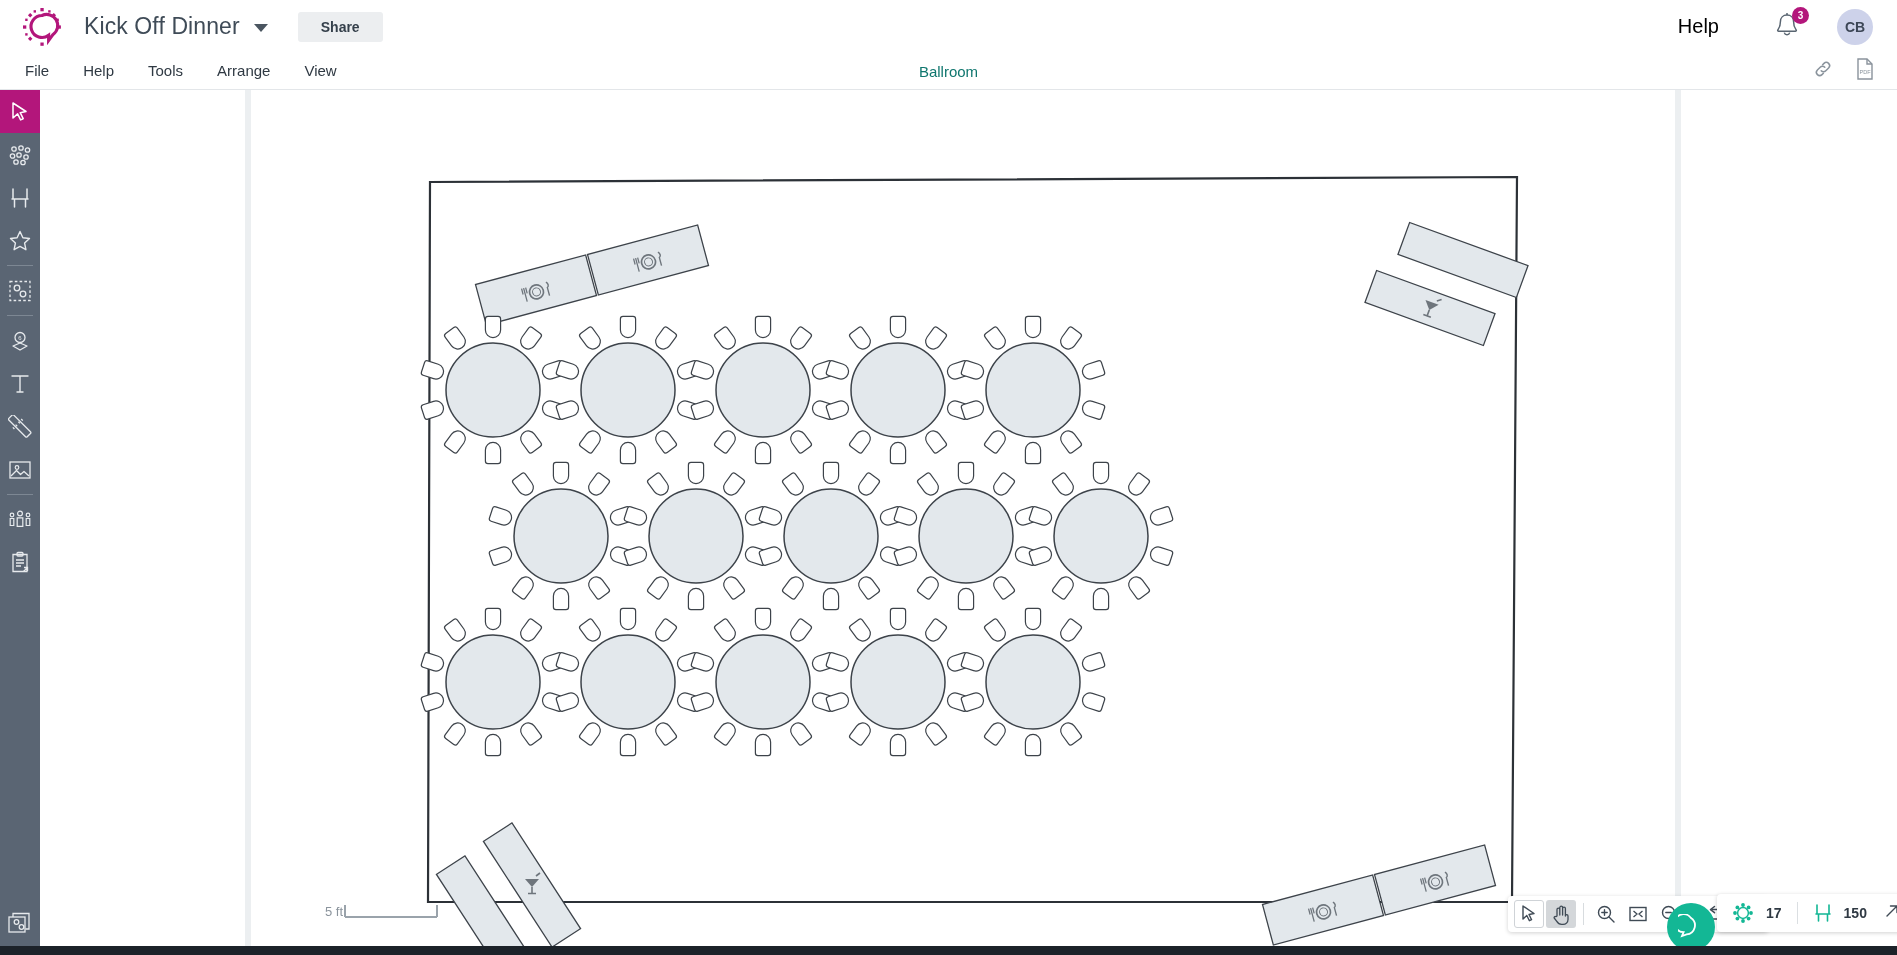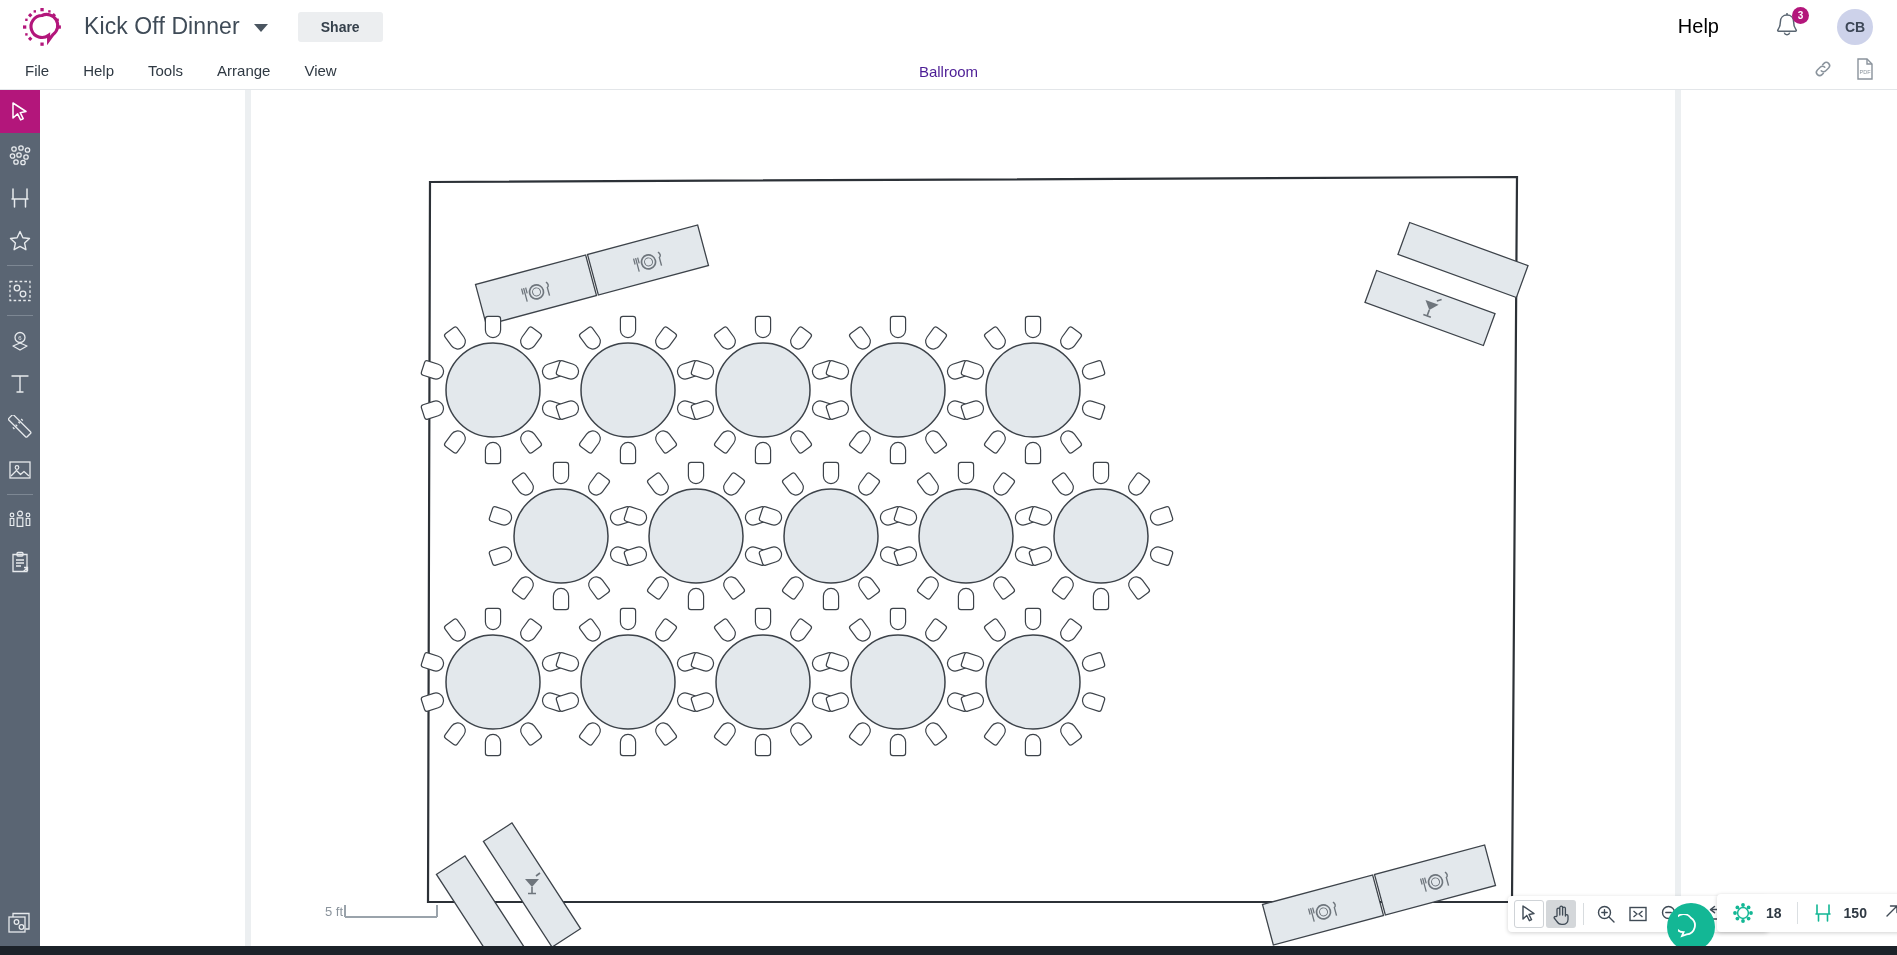--- a/index.html
+++ b/index.html
@@ -49,21 +49,21 @@
     position: absolute; top: 53px; left: 0; width: 1897px; height: 37px;
     background: #fff; border-bottom: 1px solid #e3e6e9;
     display: flex; align-items: center;
   }
   .menu-item {
     font-size: 15px; color: #2f3943; padding: 0 17px; cursor: pointer; line-height: 36px;
   }
   .menu-item:first-child { margin-left: 8px; }
   .sheet-title {
     position: absolute; left: 0; right: 0; text-align: center;
-    font-size: 15px; color: #4c1d95; pointer-events: none;
+    font-size: 15px; color: #0f766e; pointer-events: none;
   }
   .menubar-right { position: absolute; right: 22px; display: flex; align-items: center; gap: 22px; }
 
   
   .lefttool {
     position: absolute; top: 90px; left: 0; width: 40px; height: 865px;
     background: #5a6573; display: flex; flex-direction: column; align-items: center;
   }
   .tool {
     width: 40px; height: 43px; display: flex; align-items: center; justify-content: center;
@@ -688,21 +688,21 @@
         <circle cx="12" cy="4" r="1.9"></circle>
           <circle cx="17.6" cy="6.4" r="1.9"></circle>
         <circle cx="20" cy="12" r="1.9"></circle>
           <circle cx="17.6" cy="17.6" r="1.9"></circle>
         <circle cx="12" cy="20" r="1.9"></circle>
           <circle cx="6.4" cy="17.6" r="1.9"></circle>
         <circle cx="4" cy="12" r="1.9"></circle>
           <circle cx="6.4" cy="6.4" r="1.9"></circle>
       </g>
     </svg>
-    <span class="stat-val">18</span>
+    <span class="stat-val">17</span>
     <span class="stat-sep"></span>
     <svg width="20" height="22" viewBox="0 0 20 22">
       <g fill="none" stroke="#13b795" stroke-width="1.6" stroke-linecap="round">
         <path d="M4 3v9M16 3v9M3 12h14M5.5 12v7M14.5 12v7"></path>
       </g>
     </svg>
     <span class="stat-val">150</span>
     <span class="expand-arrow">
       <svg width="16" height="16" viewBox="0 0 16 16">
         <path d="M3 13L13 3M6.5 3H13v6.5" fill="none" stroke="#3f4a55" stroke-width="1.4" stroke-linecap="round" stroke-linejoin="round"></path>

